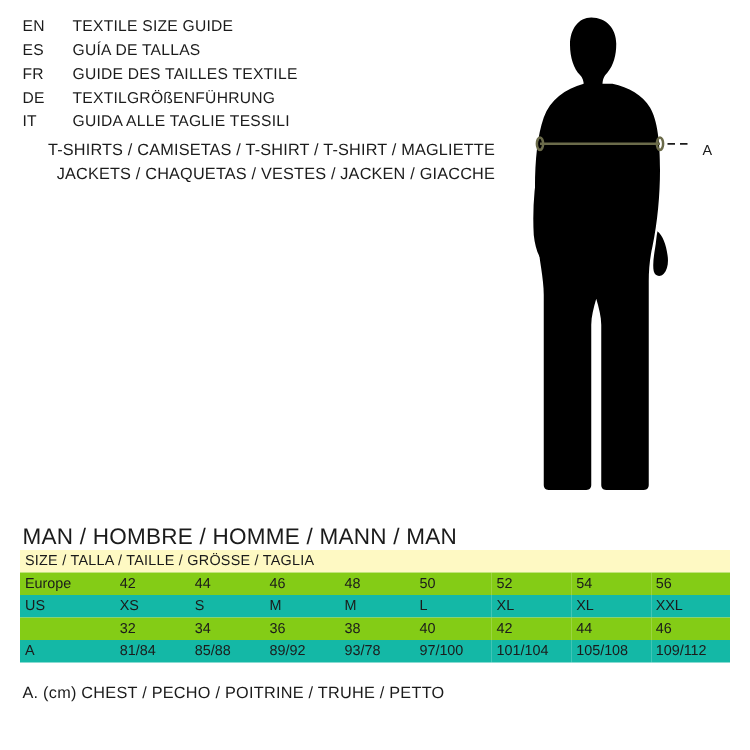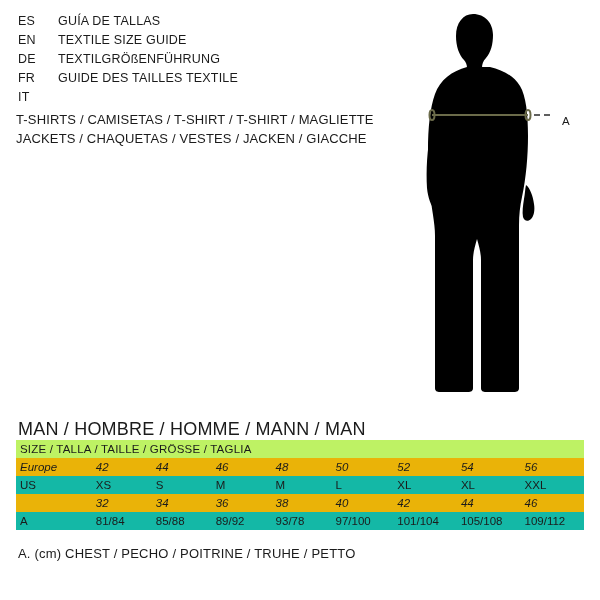--- a/index.html
+++ b/index.html
@@ -44,20 +44,21 @@
   .lang-text {
     font-size: 12.5px;
   }
 
   
   .cats {
     position: absolute;
     left: 16px;
     top: 110px;
     width: 380px;
+    text-align: right;
   }
   .cat-line {
     font-size: 13px;
     letter-spacing: 0.15px;
     line-height: 19px;
     white-space: nowrap;
   }
 
   
   .figure-wrap {
@@ -99,25 +100,24 @@
   table.size-table th,
   table.size-table td {
     padding: 0;
     margin: 0;
     height: 18px;
     text-align: left;
     font-weight: normal;
     vertical-align: middle;
   }
   .row-head {
-    background: #bef264;
+    background: #fef9c3;
   }
   .row-light {
-    background: #eab308;
-    font-style: italic;
+    background: #84cc16;
   }
   .row-white {
     background: #14b8a6;
     margin-left: 48px;
   }
   .col-label {
     width: 86px;
     padding-left: 4px !important;
   }
   .cell {
@@ -137,37 +137,38 @@
     letter-spacing: 0.2px;
   }
 </style>
 </head>
 <body>
 
 <div class="page">
 
   <div class="lang-block">
     <div class="lang-row">
+      <span class="lang-code">EN</span>
+      <span class="lang-text">TEXTILE SIZE GUIDE</span>
+    </div>
+    <div class="lang-row">
       <span class="lang-code">ES</span>
       <span class="lang-text">GUÍA DE TALLAS</span>
     </div>
     <div class="lang-row">
-      <span class="lang-code">EN</span>
-      <span class="lang-text">TEXTILE SIZE GUIDE</span>
+      <span class="lang-code">FR</span>
+      <span class="lang-text">GUIDE DES TAILLES TEXTILE</span>
     </div>
     <div class="lang-row">
       <span class="lang-code">DE</span>
       <span class="lang-text">TEXTILGRÖßENFÜHRUNG</span>
     </div>
     <div class="lang-row">
-      <span class="lang-code">FR</span>
-      <span class="lang-text">GUIDE DES TAILLES TEXTILE</span>
-    </div>
-    <div class="lang-row">
       <span class="lang-code">IT</span>
+      <span class="lang-text">GUIDA ALLE TAGLIE TESSILI</span>
     </div>
   </div>
 
   <div class="cats">
     <div class="cat-line">T-SHIRTS / CAMISETAS / T-SHIRT / T-SHIRT / MAGLIETTE</div>
     <div class="cat-line">JACKETS / CHAQUETAS / VESTES / JACKEN / GIACCHE</div>
   </div>
 
   <div class="figure-wrap">
     <svg class="figure-svg" width="200" height="400" viewBox="0 0 200 400">

